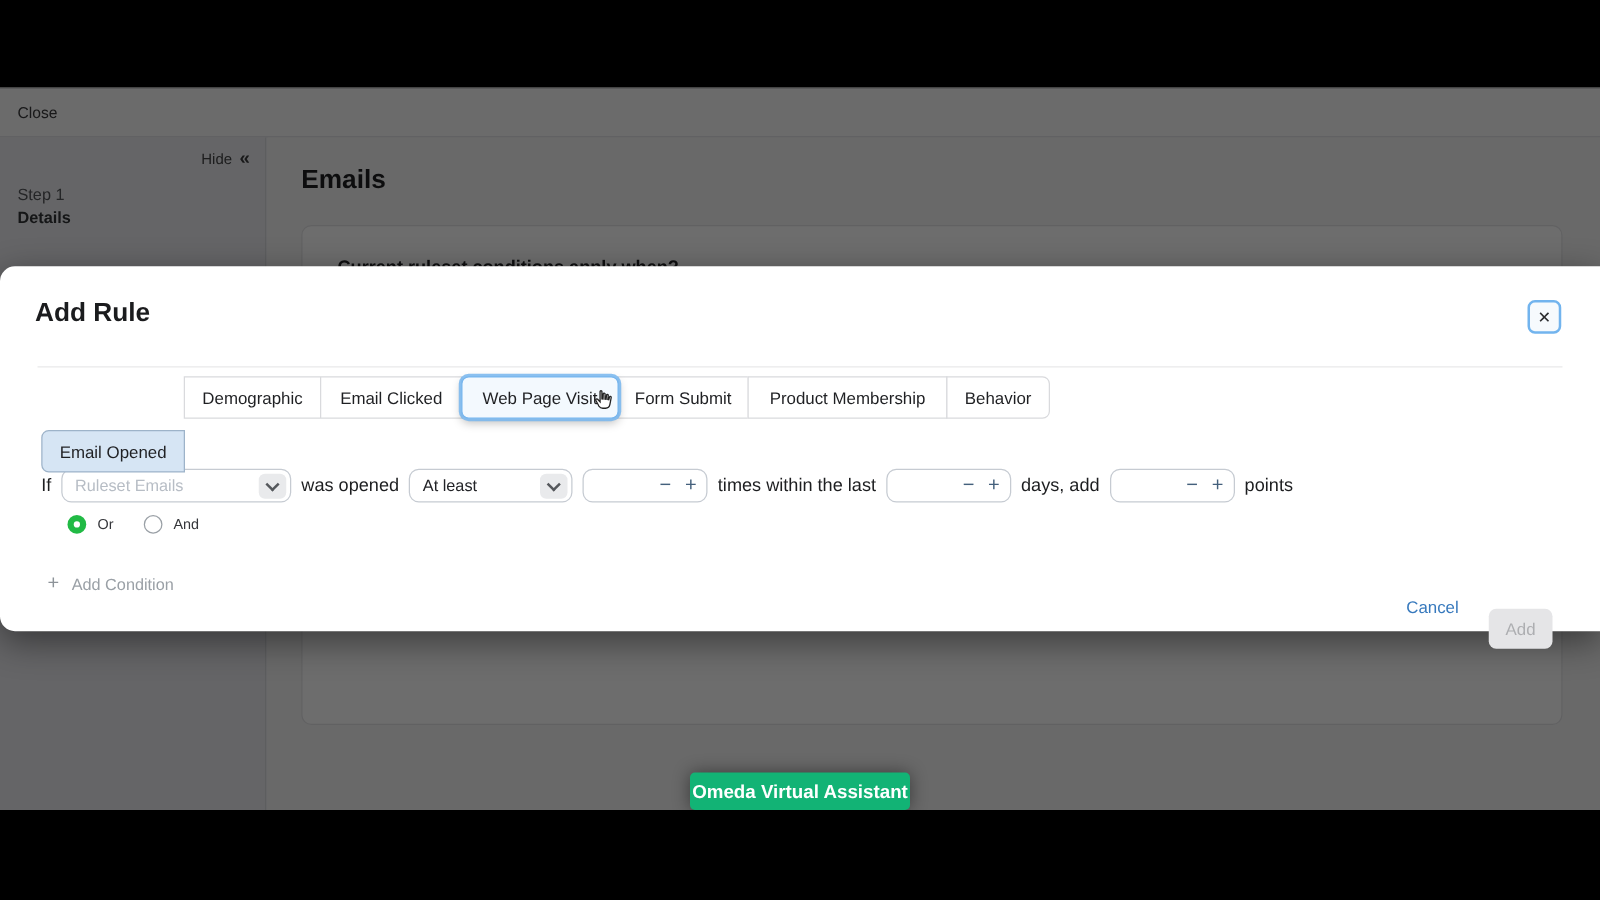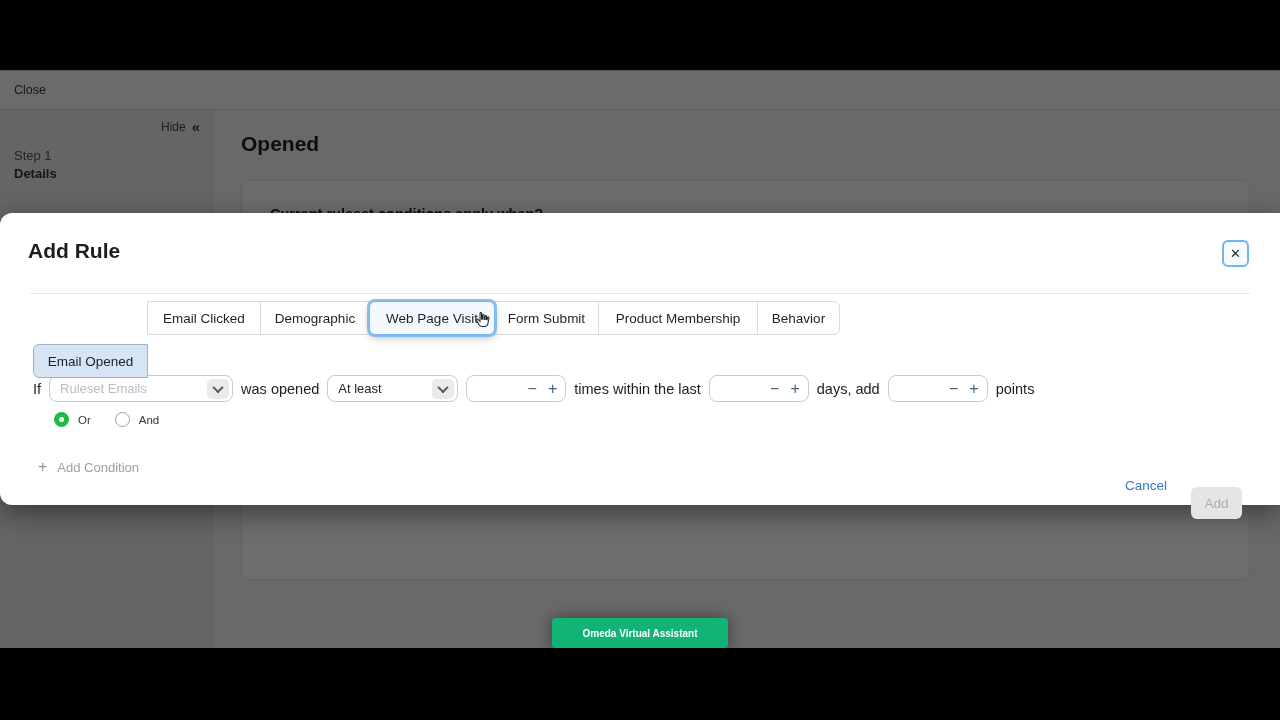--- a/index.html
+++ b/index.html
@@ -24,21 +24,21 @@
   .step2 .step-label { position:absolute; left:14px; top:8px; color:#3f4044; font-weight:600; }
   .main { position:absolute; left:214px; top:40px; width:1066px; height:538px; background:#f3f3f4; }
   .page-title { position:absolute; left:27px; top:22px; font-size:21px; font-weight:bold; color:#1e1f21; }
   .card { position:absolute; left:27px; top:70px; width:1009px; height:400px; background:#fdfdfd; border:1px solid #e2e2e4; border-radius:8px; }
   .card-text { position:absolute; left:28px; top:25px; font-size:14.5px; font-weight:bold; color:#232427; }
 
   .dim { position:absolute; left:0; top:70px; width:1280px; height:578px; background:rgba(0,0,0,0.57); z-index:2; }
 
   
   .assistant-btn { position:absolute; left:552px; top:618px; width:176px; height:30px; z-index:5;
-    background:#12b375; color:#fff; font-size:10px; font-weight:bold; border:none; border-radius:4px;
+    background:#12b375; color:#fff; font-size:15px; font-weight:bold; border:none; border-radius:4px;
     display:flex; align-items:center; justify-content:center; box-shadow:0 0 14px rgba(0,0,0,0.45); cursor:pointer; }
 
   
   .modal { position:absolute; left:0; top:213px; width:1280px; height:292px; background:#fff; z-index:4;
     border-radius:12px 0 0 12px; box-shadow:0 8px 28px rgba(0,0,0,0.45); }
   .modal-title { position:absolute; left:28px; top:26px; font-size:21px; font-weight:600; color:#1b1c1e; }
   .modal-close { position:absolute; left:1222px; top:27px; width:27px; height:27px; background:#f6fafd;
     border:2px solid #72b4ee; border-radius:6px; display:flex; align-items:center; justify-content:center;
     font-size:13px; color:#2b2c2e; cursor:pointer; }
   .modal-divider { position:absolute; left:30px; top:80px; width:1220px; height:1px; background:#e9e9ea; }
@@ -96,40 +96,40 @@
       </div>
       <div class="step1">
         <div class="step-label">Step 1</div>
         <div class="step-sub">Details</div>
       </div>
       <div class="step2">
         <div class="step-label">Step 2</div>
       </div>
     </div>
     <div class="main">
-      <div class="page-title">Opened</div>
+      <div class="page-title">Emails</div>
       <div class="card">
         <div class="card-text">Current ruleset conditions apply when?</div>
       </div>
     </div>
   </div>
 
   <div class="dim"></div>
 
   <button class="assistant-btn">Omeda Virtual Assistant</button>
 
   <div class="modal">
     <div class="modal-title">Add Rule</div>
     <div class="modal-close">✕</div>
     <div class="modal-divider"></div>
 
     <div class="tabs">
       <div class="tab t0 selected">Email Opened</div>
+      <div class="tab t2">Demographic</div>
       <div class="tab t1">Email Clicked</div>
-      <div class="tab t2">Demographic</div>
       <div class="tab t3 hovered">Web Page Visit</div>
       <div class="tab t4">Form Submit</div>
       <div class="tab t5">Product Membership</div>
       <div class="tab t6">Behavior</div>
     </div>
 
     <div class="rule-row">
       <span>If</span>
       <div class="select sel-emails">
         <span class="ph">Ruleset Emails</span>

